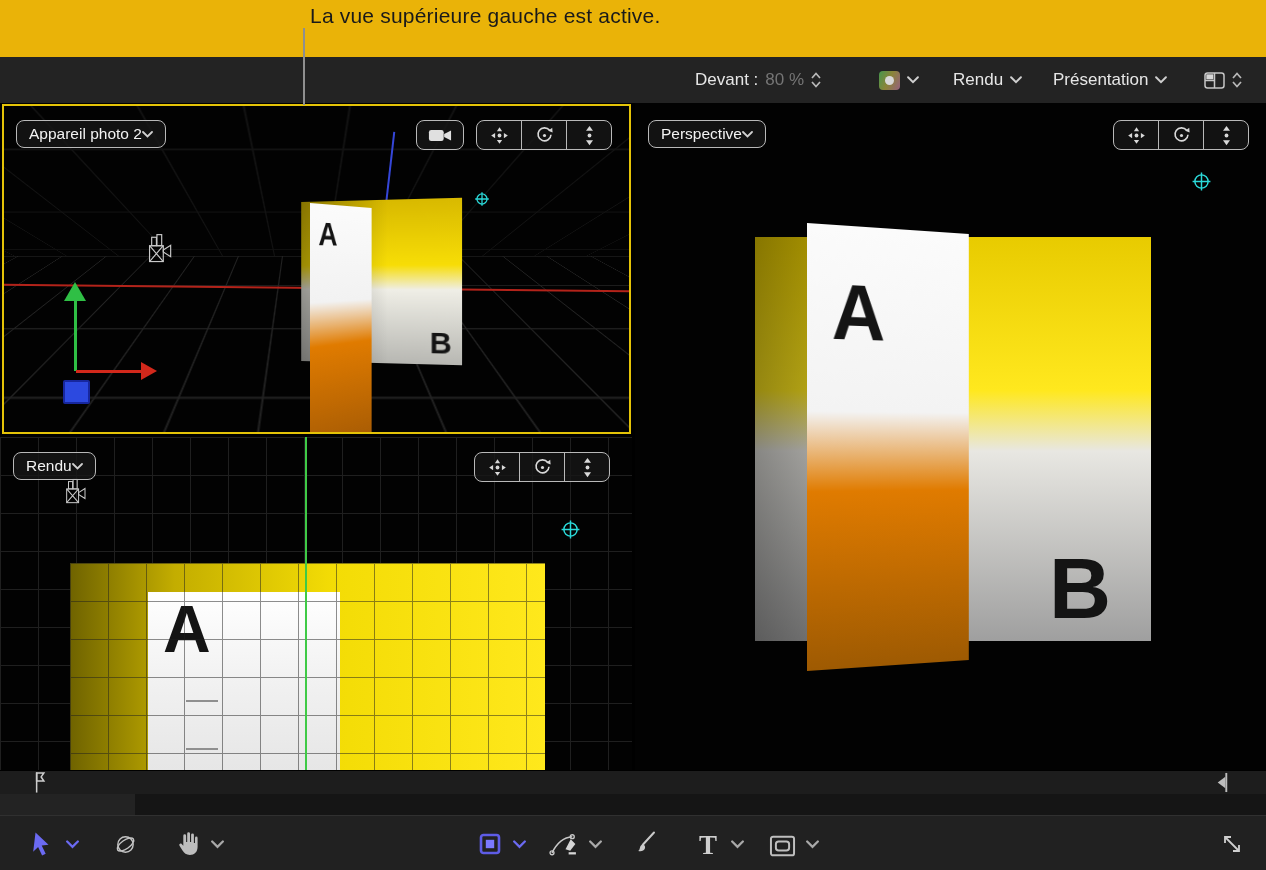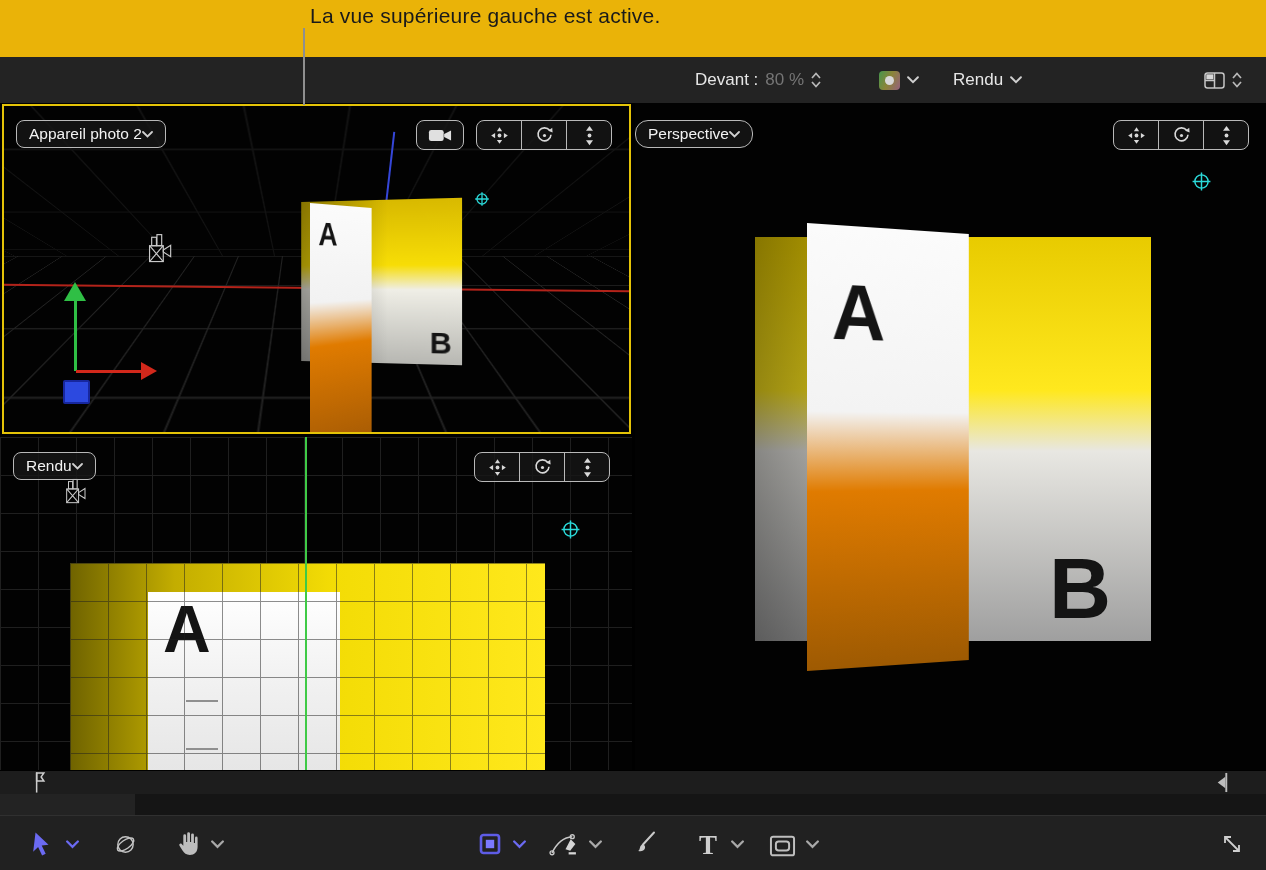--- a/index.html
+++ b/index.html
@@ -91,20 +91,26 @@
       <svg width="12" height="8" viewBox="0 0 11 7">
           <path d="M1 1l4.5 4.5L10 1" fill="none" stroke="#cfcfcf" stroke-width="1.8" stroke-linecap="round"></path>
         </svg>
     </div>
     <div class="tb-item abs" style="left:953px;">
       <span>Rendu</span>
       <svg width="12" height="8" viewBox="0 0 11 7">
           <path d="M1 1l4.5 4.5L10 1" fill="none" stroke="#cfcfcf" stroke-width="1.8" stroke-linecap="round"></path>
         </svg>
     </div>
+    <div class="tb-item abs" style="left:1053px;">
+      <span>Présentation</span>
+      <svg width="12" height="8" viewBox="0 0 11 7">
+          <path d="M1 1l4.5 4.5L10 1" fill="none" stroke="#cfcfcf" stroke-width="1.8" stroke-linecap="round"></path>
+        </svg>
+    </div>
     <div class="tb-item abs" style="left:1204px;">
       <svg width="21" height="17" viewBox="0 0 21 17">
           <rect x="1" y="1" width="19" height="15" rx="2.5" fill="none" stroke="#c6c6c6" stroke-width="1.5"></rect>
           <path d="M10.5 1v15M1 8.5h9.5" stroke="#c6c6c6" stroke-width="1.5"></path>
           <rect x="2.3" y="2.3" width="7" height="5" fill="#d6d6d6"></rect>
         </svg>
       <svg width="10" height="16" viewBox="0 0 10 16">
           <path d="M1 6l4-4.5L9 6" fill="none" stroke="#b9b9b9" stroke-width="1.7"></path>
           <path d="M1 10l4 4.5L9 10" fill="none" stroke="#b9b9b9" stroke-width="1.7"></path>
         </svg>
@@ -201,21 +207,21 @@
       </div>
       <div class="abs" style="left:172px;top:120px;width:178px;height:448px;transform-origin:left center;
            background:linear-gradient(180deg,#fbfbfb 0%,#f3f3f3 42%,#e07b00 60%,#9e5a02 100%);
            transform:perspective(1000px) rotateY(17deg);">
         <span class="plane-letter abs" style="left:26px;top:48px;font-size:80px;">A</span>
       </div>
       <svg class="abs" style="left:556px;top:68px;" width="21" height="21" viewBox="0 0 20 20" stroke="#2bd9d9" stroke-width="1.4" fill="none">
           <circle cx="10" cy="10" r="6.3"></circle>
           <path d="M10 1.5v17M1.5 10h17"></path>
         </svg>
-      <div class="vp-btn abs" style="left:0;top:17px;border-radius:13px;">
+      <div class="vp-btn abs" style="left:13px;top:17px;">
         <span>Perspective</span>
         <svg width="11" height="7" viewBox="0 0 11 7">
             <path d="M1 1l4.5 4.5L10 1" fill="none" stroke="#cfcfcf" stroke-width="1.8" stroke-linecap="round"></path>
           </svg>
       </div>
       <div class="ctl-group abs" style="left:478px;top:17px;">
         <div class="ctl">
             <svg width="21" height="21" viewBox="0 0 24 24">
               <g fill="#d8d8d8">
                 <path d="M12 2.5L15 7H9z"></path>

